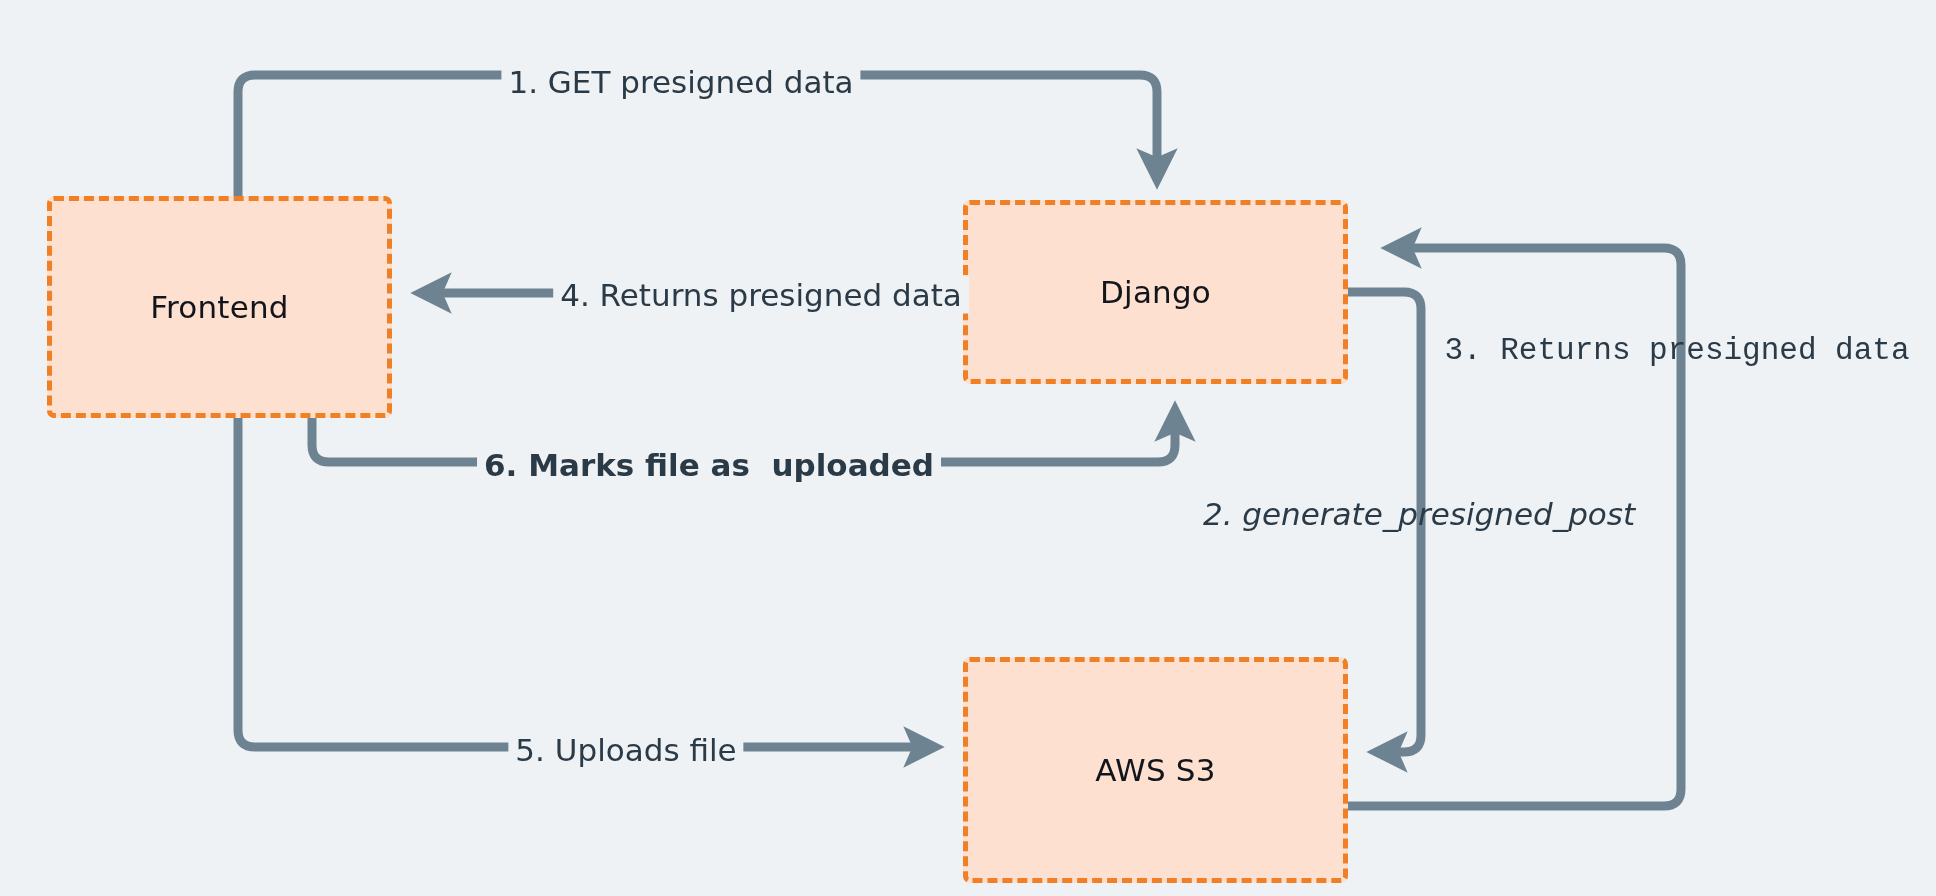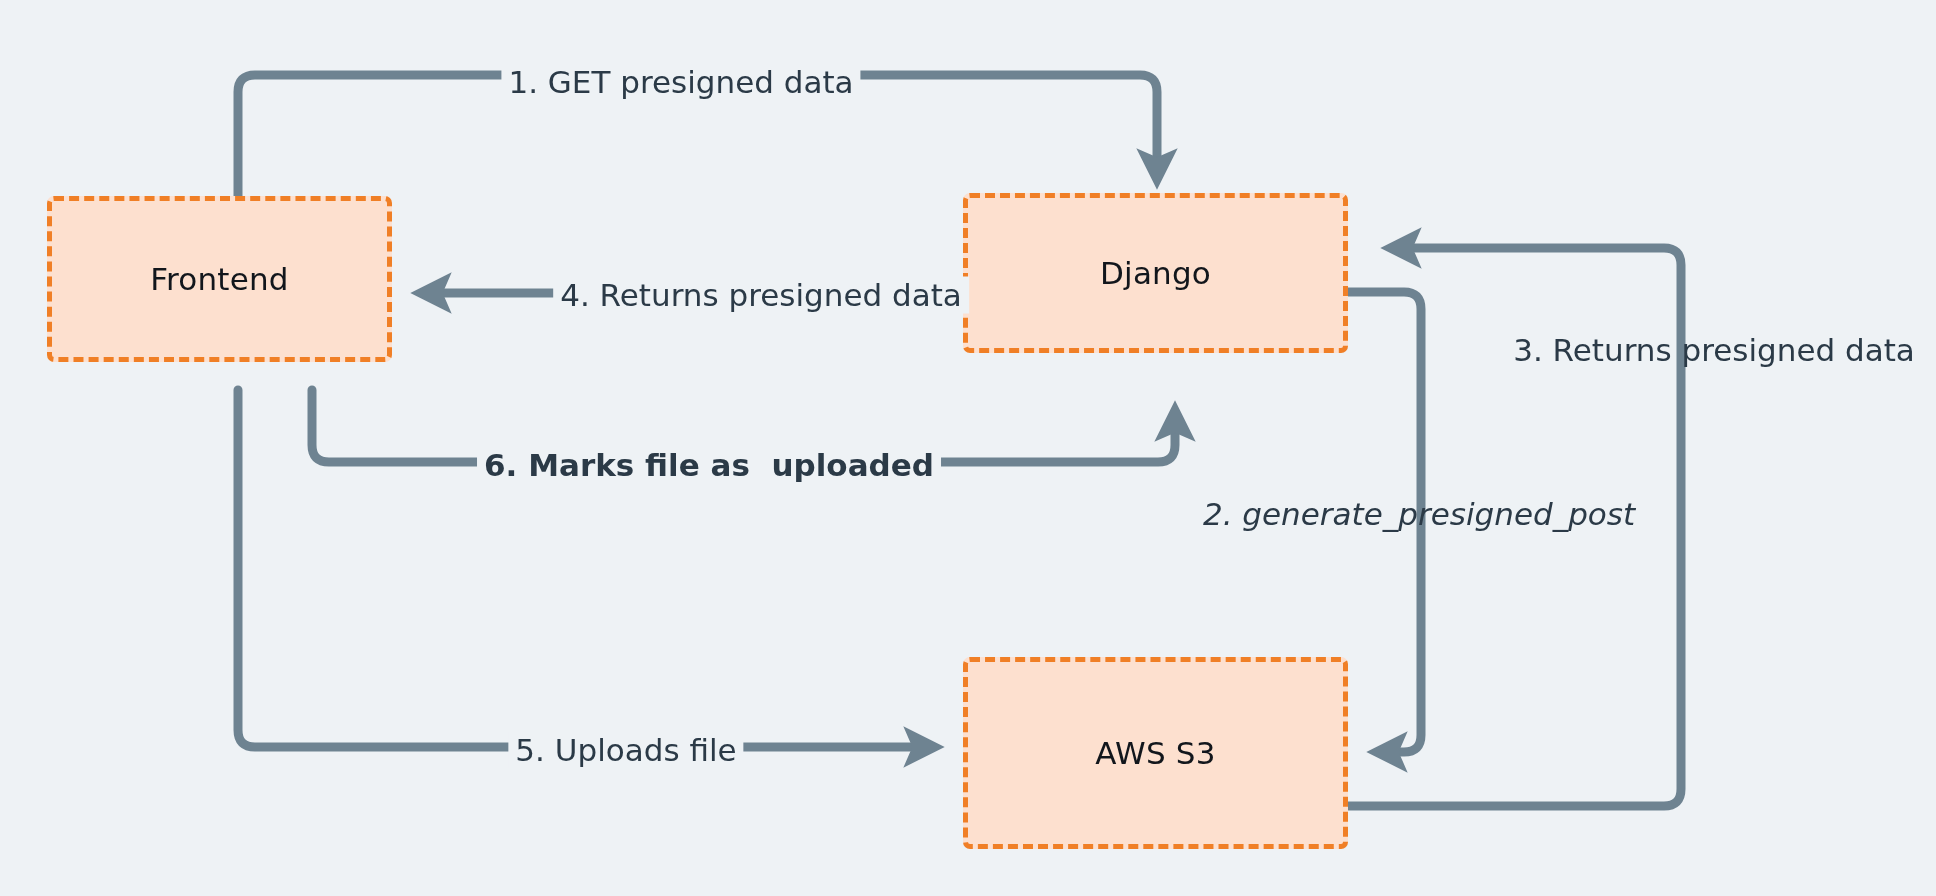--- a/index.html
+++ b/index.html
@@ -60,37 +60,37 @@
       <path d="M 1348 806 L 1664 806 Q 1681 806 1681 789 L 1681 265 Q 1681 248 1664 248 L 1392 248" marker-end="url(#ah)"></path>
 
       <path d="M 963 293 L 422 293" marker-end="url(#ah)"></path>
 
       <path d="M 238 390 L 238 730 Q 238 747 255 747 L 933 747" marker-end="url(#ah)"></path>
 
       <path d="M 312 390 L 312 445 Q 312 462 329 462 L 1158 462 Q 1175 462 1175 445 L 1175 412" marker-end="url(#ah)"></path>
     </g>
   </svg>
 
-  <div class="node" style="left:47px;top:196px;width:345px;height:166px;">
+  <div class="node" style="left:47px;top:196px;width:345px;height:222px;">
     <span>Frontend</span>
   </div>
 
-  <div class="node" style="left:963px;top:193px;width:385px;height:160px;">
+  <div class="node" style="left:963px;top:200px;width:385px;height:184px;">
     <span>Django</span>
   </div>
 
-  <div class="node" style="left:963px;top:657px;width:385px;height:192px;">
+  <div class="node" style="left:963px;top:657px;width:385px;height:226px;">
     <span>AWS S3</span>
   </div>
 
   <div class="edge-label" style="left:681px;top:82px;">1. GET presigned data</div>
 
   <div class="edge-label nobg" style="left:1419px;top:514px;font-style:italic;">2. generate_presigned_post</div>
 
-  <div class="edge-label nobg" style="left:1714px;top:350px;">3. Returns presigned data</div>
+  <div class="edge-label nobg" style="left:1677px;top:350px;font-family:Liberation Mono, monospace;">3. Returns presigned data</div>
 
   <div class="edge-label" style="left:714px;top:295px;margin-left:47px;">4. Returns presigned data</div>
 
   <div class="edge-label" style="left:626px;top:750px;">5. Uploads file</div>
 
   <div class="edge-label" style="left:709px;top:465px;font-weight:bold;">6. Marks file as  uploaded</div>
 
 </div>
 
 </body></html>

